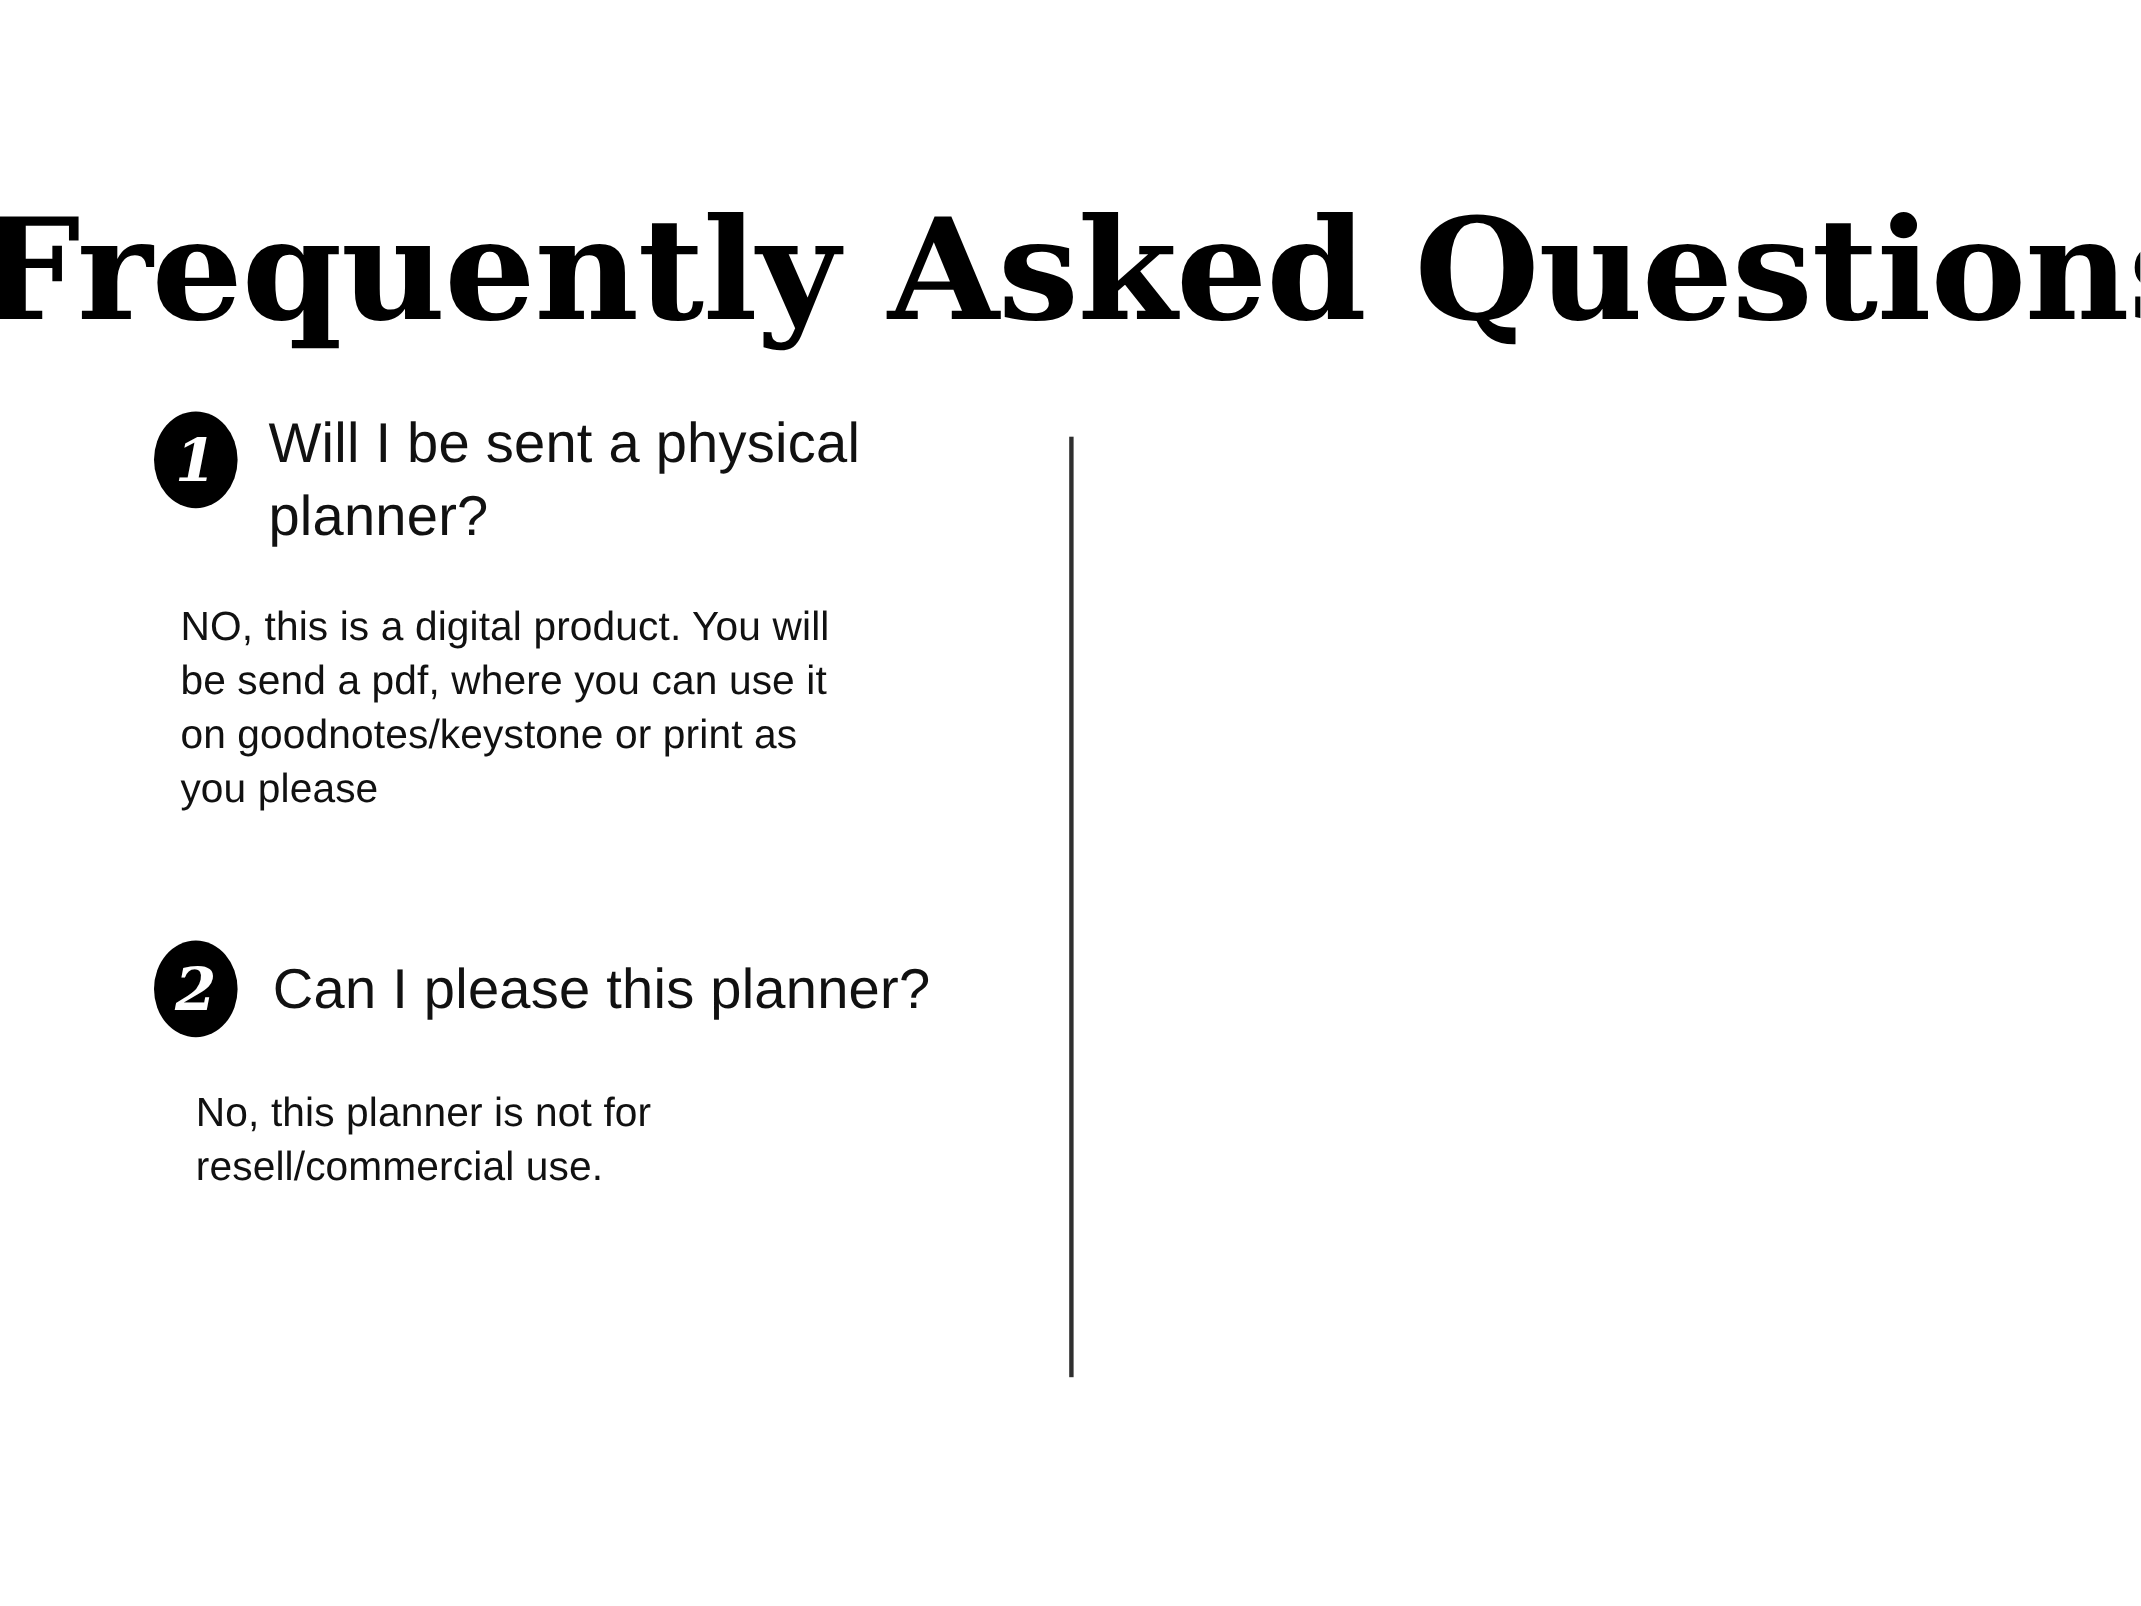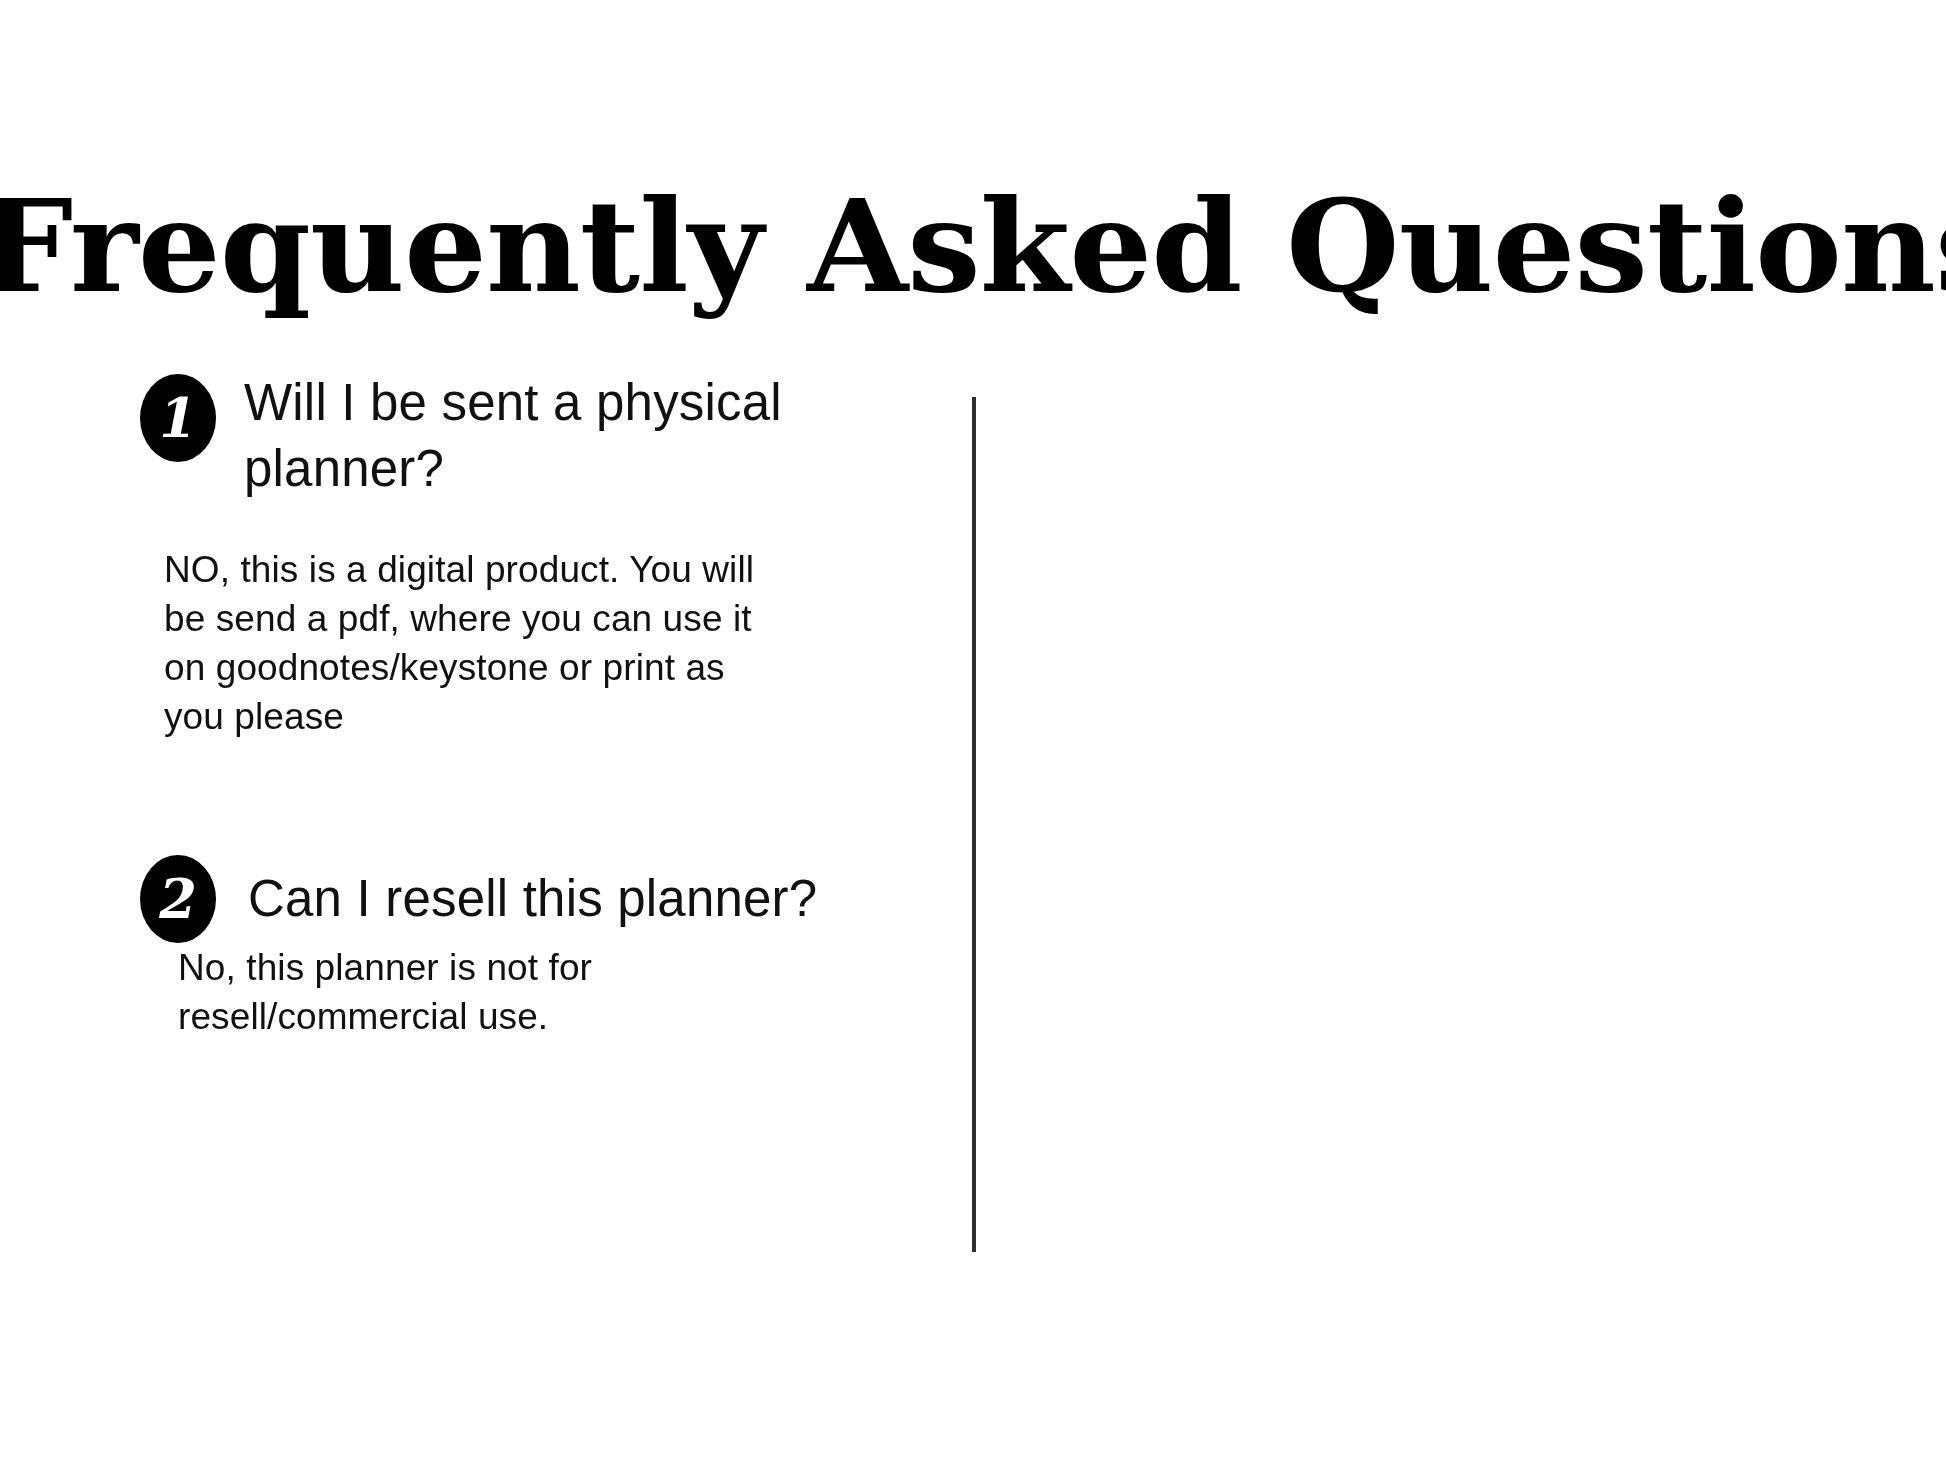--- a/index.html
+++ b/index.html
@@ -108,21 +108,21 @@
   #faq-1 { left: 140px; top: 370px; width: 700px; }
   #faq-1 .faq-head { gap: 28px; }
   #faq-1 .question { width: 560px; }
   #faq-1 .answer   { margin-left: 24px; margin-top: 42px; width: 620px; }
 
   
   #faq-2 { left: 140px; top: 855px; width: 790px; }
   #faq-2 .faq-head { gap: 32px; align-items: center; }
   #faq-2 .badge { margin-top: 0; }
   #faq-2 .question { white-space: nowrap; }
-  #faq-2 .answer { margin-left: 38px; width: 560px; }
+  #faq-2 .answer { margin-left: 38px; margin-top: 44px; width: 560px; }
 </style>
 </head>
 <body>
 
 <div id="page">
 
   <h1 class="page-title">Frequently Asked Questions</h1>
 
   <div class="divider"></div>
 
@@ -132,21 +132,21 @@
       <div class="faq-head">
         <div class="badge">1</div>
         <div class="question">Will I be sent a physical planner?</div>
       </div>
       <div class="answer">NO, this is a digital product. You will be send a pdf, where you can use it on goodnotes/keystone or print as you please</div>
     </div>
 
     <div class="faq-block" id="faq-2">
       <div class="faq-head">
         <div class="badge">2</div>
-        <div class="question">Can I resell this planner?</div>
+        <div class="question">Can I please this planner?</div>
       </div>
       <div class="answer">No, this planner is not for resell/commercial use.</div>
     </div>
 
   </div>
 
   <div class="column right">
 
     
 

